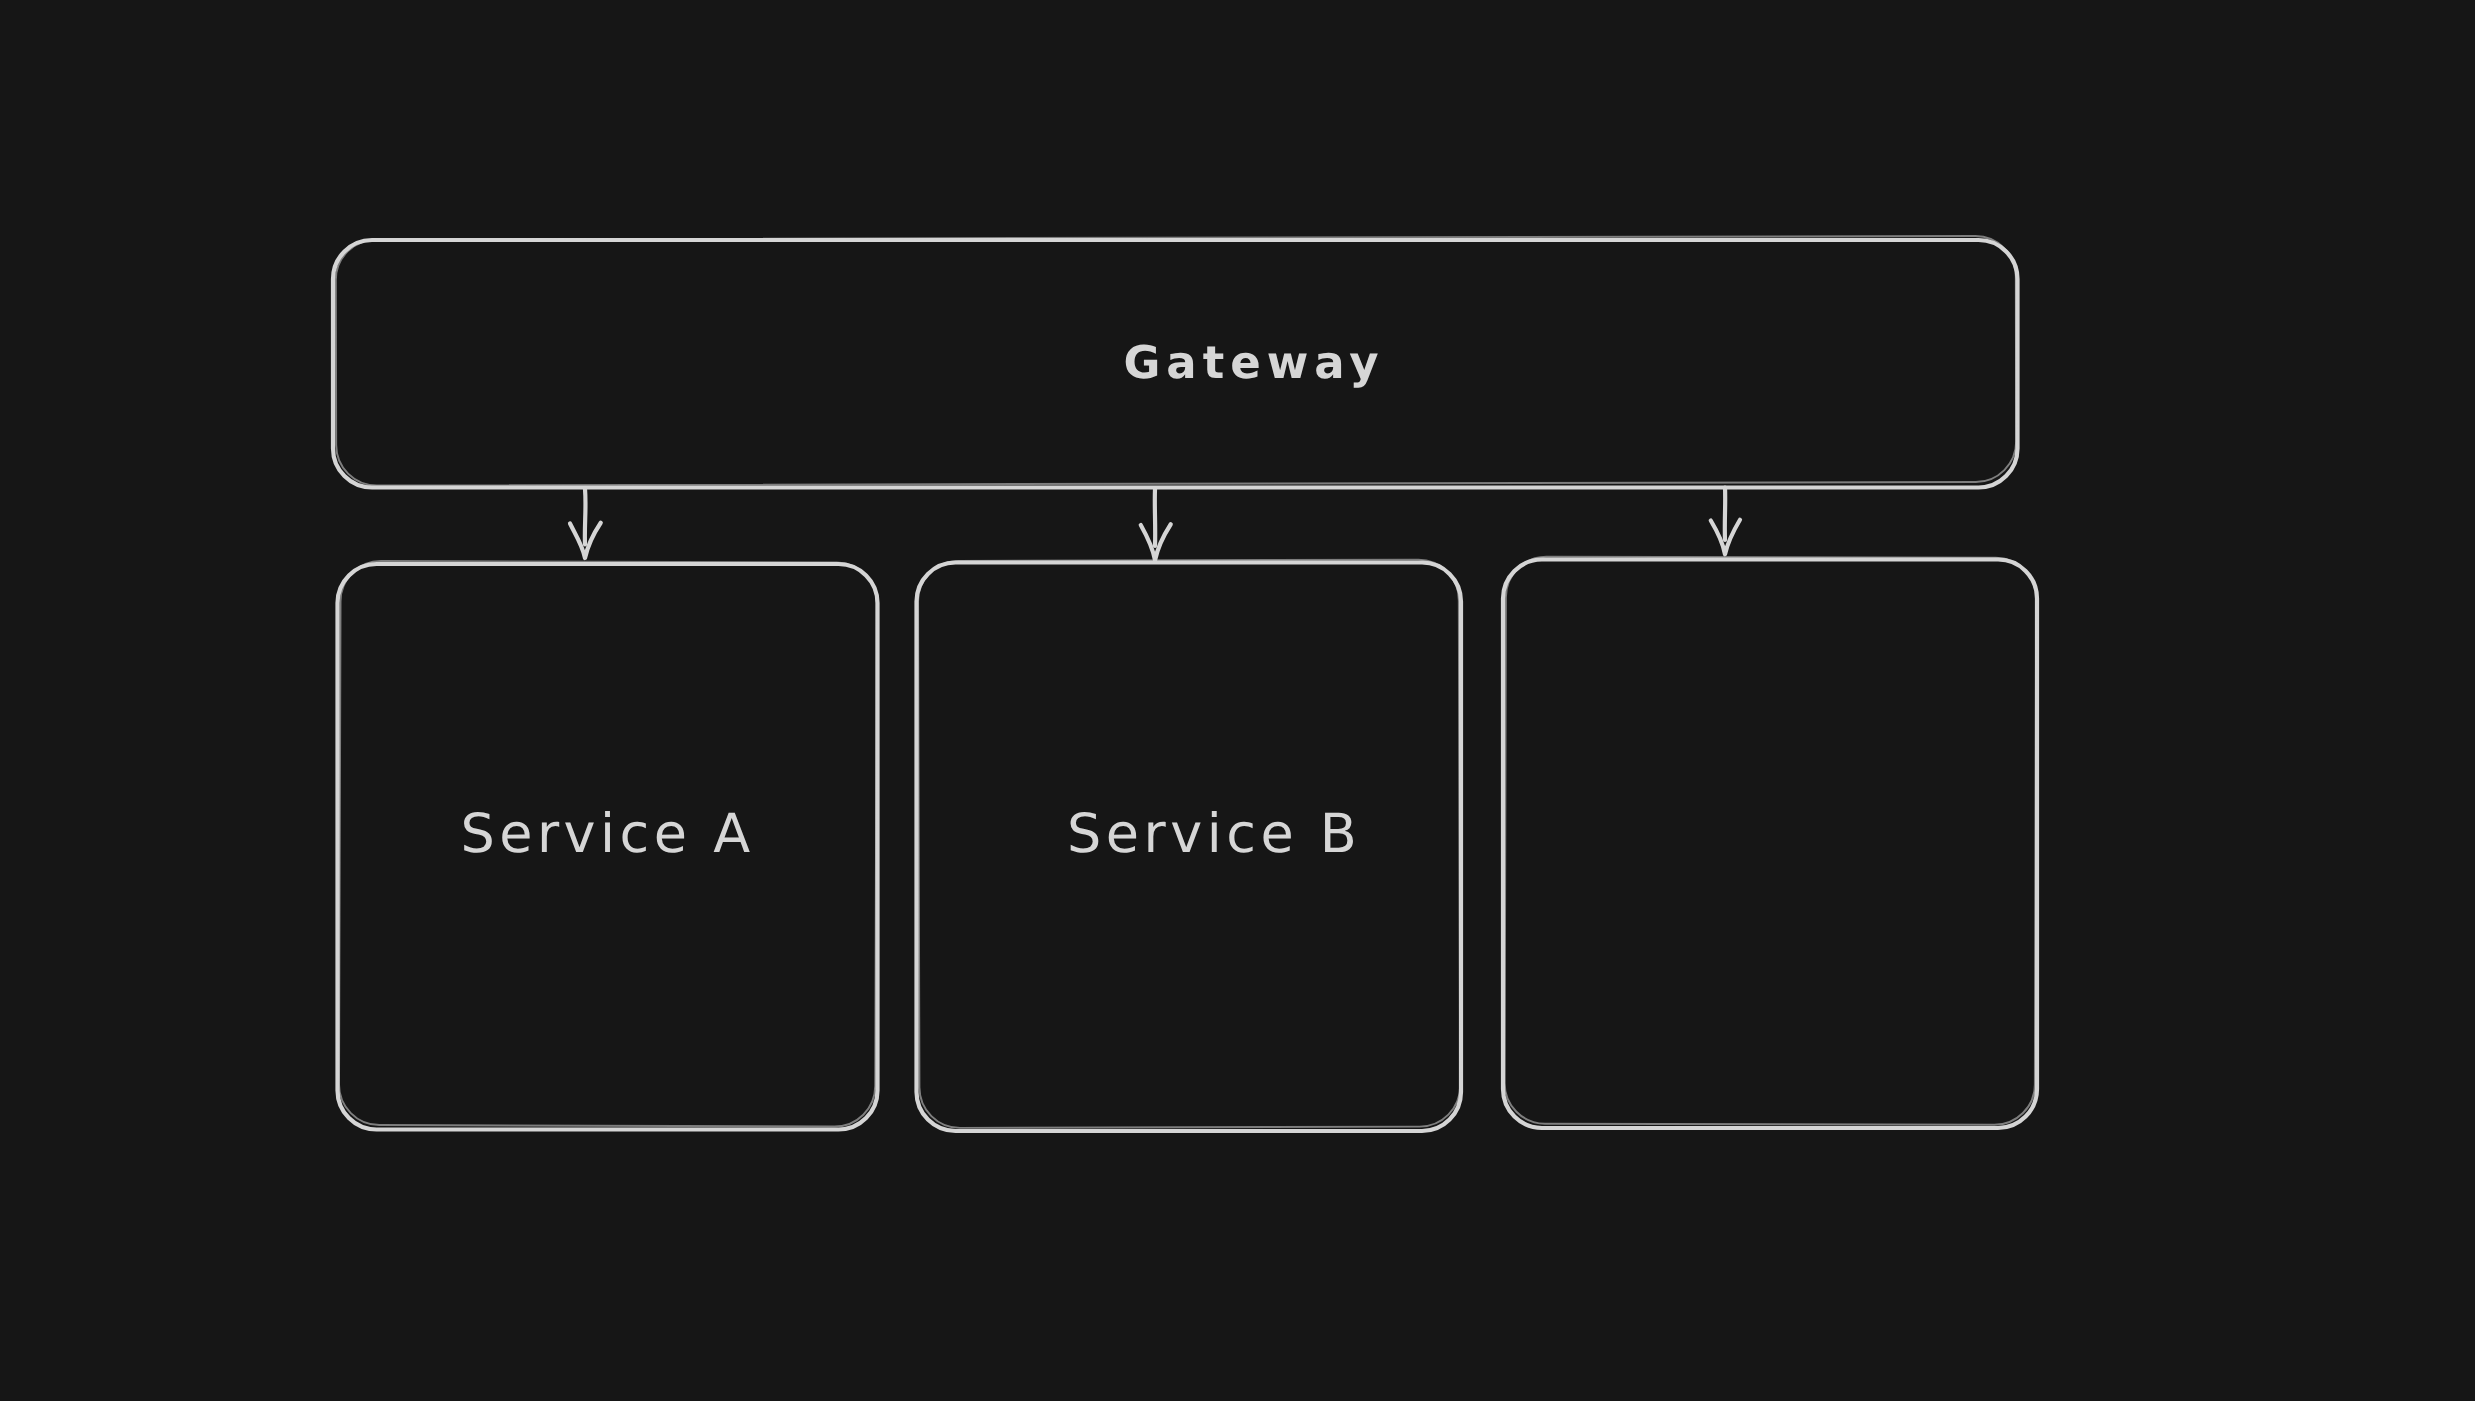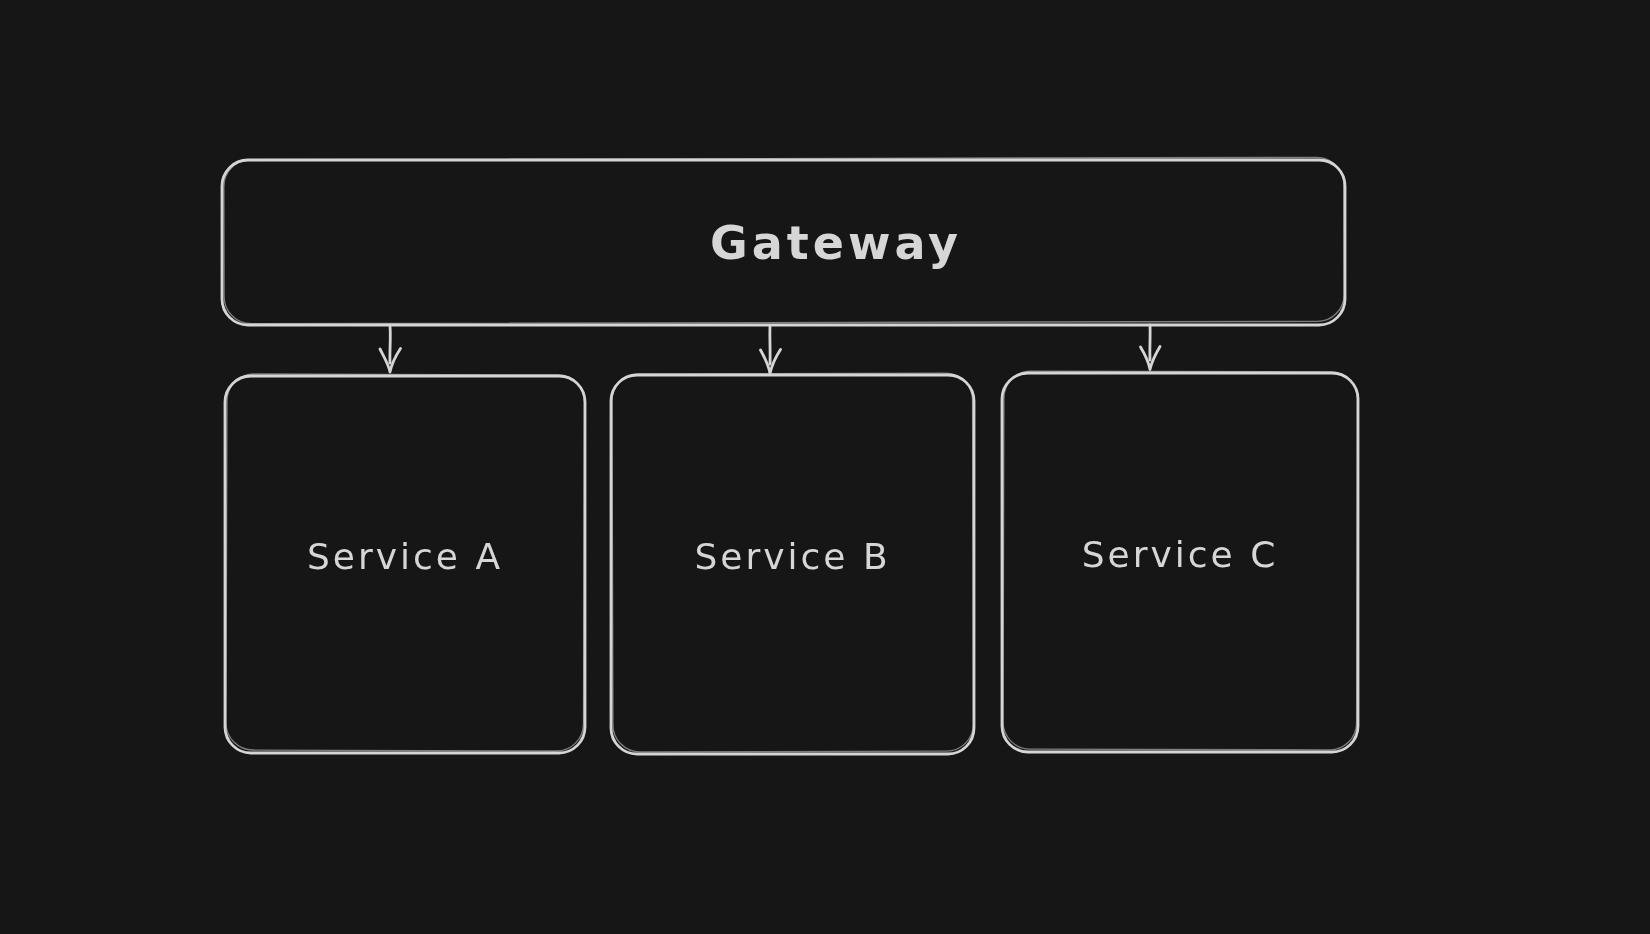--- a/index.html
+++ b/index.html
@@ -42,31 +42,31 @@
     justify-content: center;
     color: #d6d6d6;
     pointer-events: none;
     white-space: nowrap;
   }
   .node-label.gateway {
     left: 222px;
     top: 160px;
     width: 1228px;
     height: 165px;
-    font-size: 46px;
+    font-size: 30px;
     font-weight: 700;
     letter-spacing: 4px;
   }
   .node-label.service {
     font-size: 36px;
     font-weight: 400;
     letter-spacing: 3px;
   }
   .node-label.service-a { left: 225px;  top: 368px; width: 360px; height: 377px; }
-  .node-label.service-b { left: 611px;  top: 367px; width: 363px; height: 379px; }
+  .node-label.service-b { left: 611px;  top: 367px; width: 363px; height: 379px; padding-left: 17px; }
   .node-label.service-c { left: 1002px; top: 365px; width: 356px; height: 379px; }
 </style>
 </head>
 <body>
 
 <div class="canvas">
 
   <svg class="diagram" viewBox="0 0 1650 934" xmlns="http://www.w3.org/2000/svg">
 
     <g>
@@ -104,15 +104,14 @@
       <path class="shape" d="M1140.5 347 C1145 354.5 1148.5 361.5 1150 369.5 C1152 361 1155.5 354 1160 346.5"></path>
     </g>
   </svg>
 
   <div class="node-label gateway">Gateway</div>
 
   <div class="node-label service service-a">Service A</div>
 
   <div class="node-label service service-b">Service B</div>
 
-  <div class="node-label service service-c">Service C</div>
 
 </div>
 
 </body></html>

